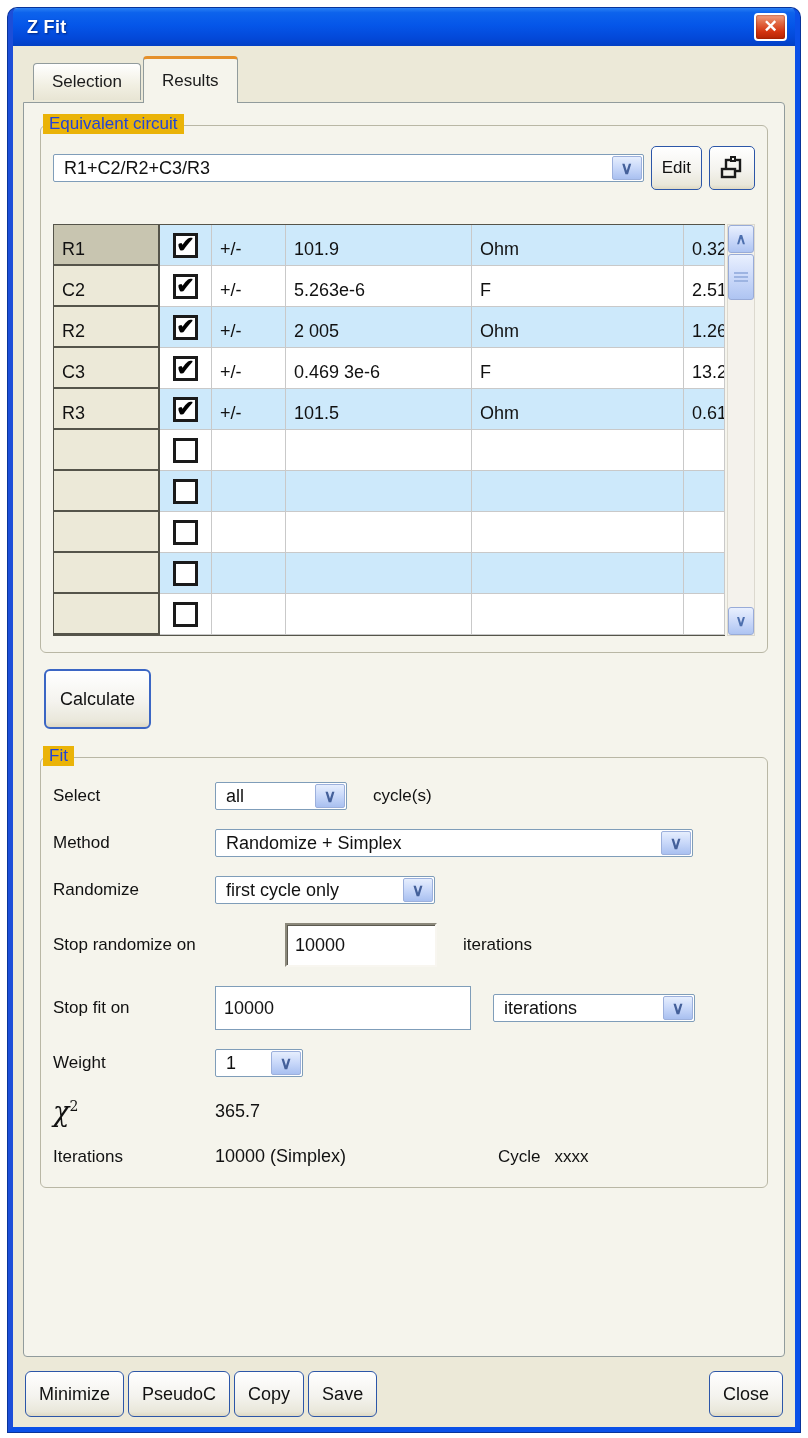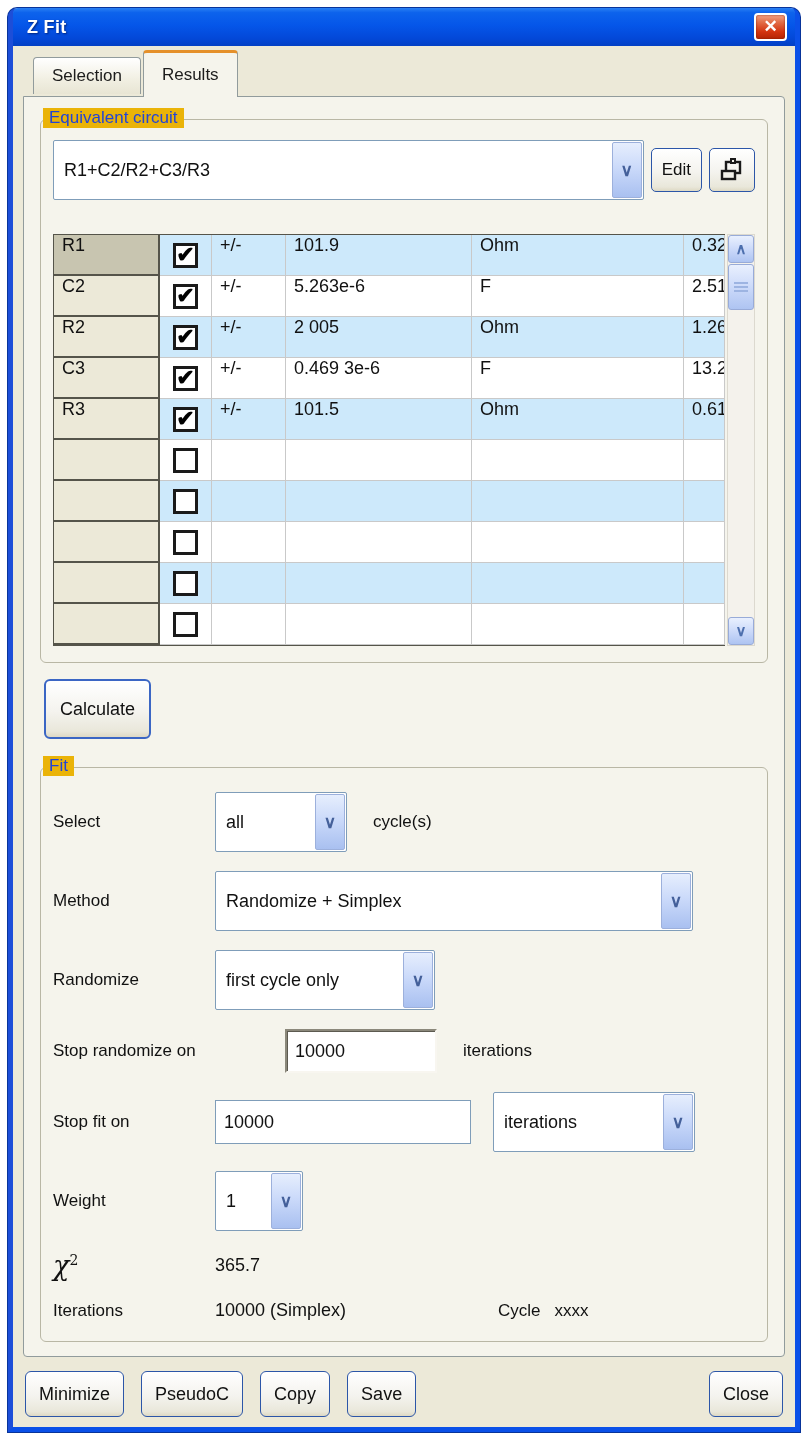--- a/index.html
+++ b/index.html
@@ -53,21 +53,21 @@
   
   .group { position: relative; border: 1px solid #b9b7a5; border-radius: 6px; padding: 20px 12px 16px 12px; }
   .group-label {
     position: absolute; top: -12px; left: 2px; background: #eab308; padding: 0 6px;
     color: #2244d6; font-size: 17px;
   }
   .ec-group { margin-top: 12px; }
 
   
   .combo {
-    height: 60px; background: #ffffff; border: 1px solid #7f9db9; border-radius: 2px;
+    height: 28px; background: #ffffff; border: 1px solid #7f9db9; border-radius: 2px;
     display: flex; align-items: center; overflow: hidden; cursor: pointer;
   }
   .combo .combo-text { flex: 1; padding: 0 10px; font-size: 18px; color: #111; white-space: nowrap; }
   .combo .combo-arrow {
     width: 30px; align-self: stretch; margin: 1px; border-radius: 2px;
     background: linear-gradient(180deg,#e6eefd 0%,#cbdafa 45%,#a9c0f0 100%);
     border: 1px solid #9cb0dc;
     display: flex; align-items: center; justify-content: center;
     color: #44609a; font-weight: bold; font-size: 17px;
   }
@@ -86,21 +86,21 @@
   
   .table-wrap { display: flex; margin-top: 34px; }
   .ptable { flex: 1; border: 1px solid #55544a; border-right: none; background: #fff; }
   .trow, .thead { display: grid; grid-template-columns: 106px 52px 74px 186px 212px 1fr; }
   .thead .th {
     background: #ece9d8; font-size: 17px; color: #111; padding: 9px 6px 7px 8px;
     border-right: 1px solid #8a887a; border-bottom: 2px solid #504f45;
   }
   .thead .th.sel-h { background: #c8c5b0; }
   .td {
-    height: 41px; font-size: 18px; color: #111; padding: 0 6px 0 8px;
+    height: 41px; font-size: 18px; color: #111; padding: 14px 6px 0 8px;
     border-right: 1px solid #c9c9c9; border-bottom: 1px solid #c9c9c9;
     white-space: nowrap; overflow: hidden;
   }
   .td.param {
     background: #ece9d8; border-right: 2px solid #55544a; border-bottom: 2px solid #55544a;
   }
   .trow:nth-child(odd) .td:not(.param) { background: #cde9fb; }
   .trow:nth-child(even) .td:not(.param) { background: #ffffff; }
   .trow:first-child .td.param { background: #c8c5b0; }
   .td.sel { display: flex; align-items: center; justify-content: center; padding: 0; }
@@ -149,21 +149,21 @@
   }
   .tin.themed { width: 256px; border: 1px solid #7f9db9; }
 
   .chi-sym { font-family: "DejaVu Serif", serif; font-style: italic; font-size: 27px; color: #111; }
   .chi-sym sup { font-size: 14px; font-style: normal; }
   .plain-val { font-size: 18px; color: #111; }
   .cycle-wrap { margin-left: 152px; font-size: 17px; color: #111; }
   .cycle-wrap .cycle-val { margin-left: 14px; }
 
   
-  .footer { flex: 0 0 62px; display: flex; align-items: flex-end; gap: 17px; padding: 0 2px 2px 2px; }
+  .footer { flex: 0 0 62px; display: flex; align-items: flex-end; gap: 4px; padding: 0 2px 2px 2px; }
   .footer .btn { height: 46px; padding: 0 13px; border-radius: 6px; font-size: 18px; }
   .close-dlg { margin-left: auto; }
 </style>
 </head>
 <body>
 
 <div class="window">
   <div class="titlebar">
     <span class="title-text">Z Fit</span>
     <div class="close-btn">

